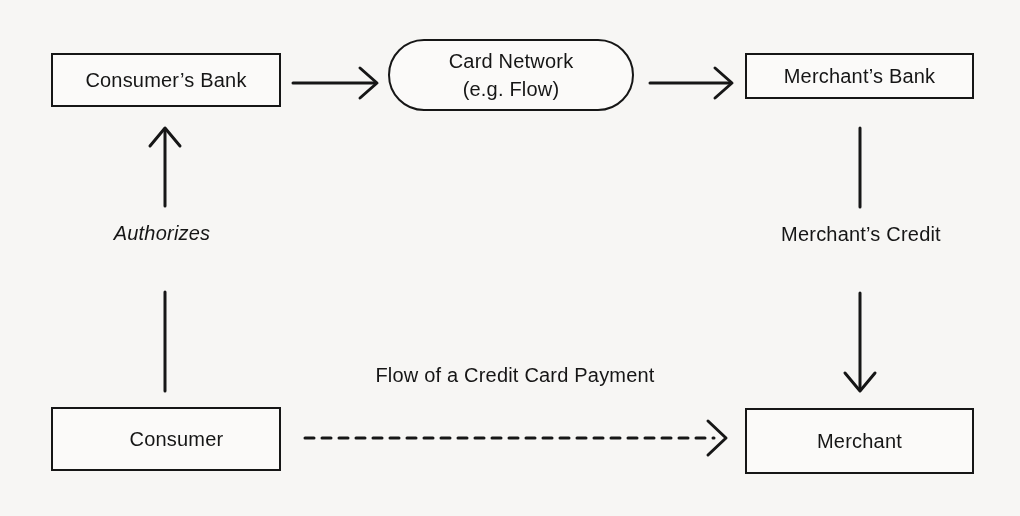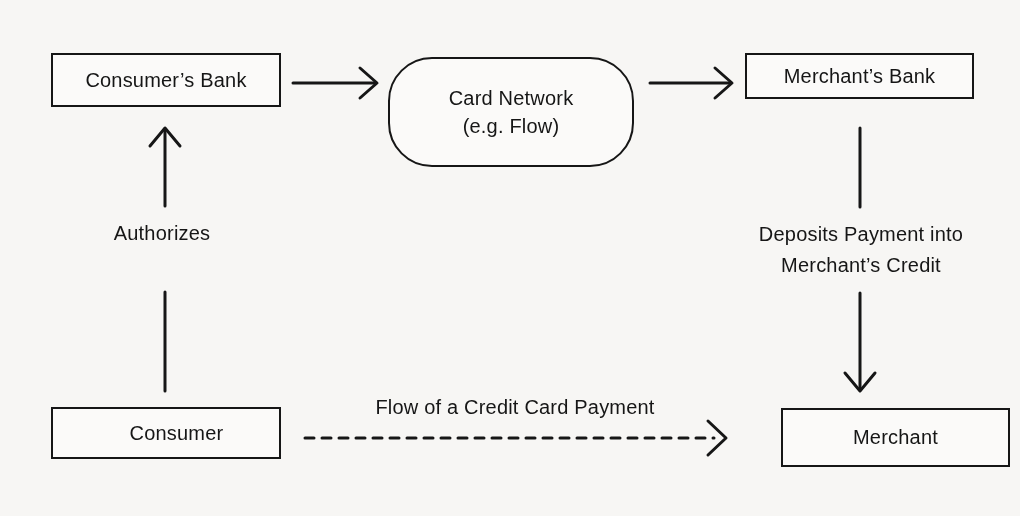--- a/index.html
+++ b/index.html
@@ -28,36 +28,36 @@
     justify-content: center;
     border: 2px solid #161616;
     background: #fbfaf9;
     color: #161616;
     font-size: 20px;
     letter-spacing: 0.2px;
     text-align: center;
     box-sizing: border-box;
   }
   #node-consumers-bank { left: 51px;  top: 53px;  width: 230px; height: 54px; }
-  #node-card-network   { left: 388px; top: 57px;  width: 246px; height: 110px; border-radius: 44px; line-height: 28px; }
+  #node-card-network   { left: 388px; top: 39px;  width: 246px; height: 72px; border-radius: 44px; line-height: 28px; }
   #node-merchants-bank { left: 745px; top: 53px;  width: 229px; height: 46px; }
-  #node-consumer       { left: 51px;  top: 407px; width: 230px; height: 52px; padding-left: 21px; }
-  #node-merchant       { left: 781px; top: 408px; width: 229px; height: 59px; }
+  #node-consumer       { left: 51px;  top: 407px; width: 230px; height: 64px; padding-left: 21px; }
+  #node-merchant       { left: 745px; top: 408px; width: 229px; height: 66px; }
   .edge-label {
     position: absolute;
     color: #161616;
     font-size: 20px;
     letter-spacing: 0.2px;
     line-height: 31px;
     text-align: center;
     background: #f7f6f4;
   }
-  #label-authorizes { left: 52px;  top: 218px; width: 220px; }
+  #label-authorizes { left: 52px;  top: 218px; width: 220px; font-style: italic; }
   #label-deposits   { left: 716px; top: 219px; width: 290px; }
-  #label-flow       { left: 335px; top: 392px; width: 360px; line-height: 30px; }
+  #label-flow       { left: 335px; top: 360px; width: 360px; line-height: 30px; }
 </style>
 </head>
 <body>
 
 <div id="canvas">
 
   <svg id="edge-layer" viewBox="0 0 1020 516" xmlns="http://www.w3.org/2000/svg" fill="none" stroke="#161616" stroke-width="3" stroke-linecap="round" stroke-linejoin="round">
 
     <g>
       <line x1="293" y1="83" x2="374" y2="83"></line>
@@ -106,21 +106,20 @@
 
   <div class="node" id="node-merchant">
     <span>Merchant</span>
   </div>
 
   <div class="edge-label" id="label-authorizes">
     <div>Authorizes</div>
   </div>
 
   <div class="edge-label" id="label-deposits">
-    <div>Deposits Payment into</div>
     <div>Merchant’s Credit</div>
   </div>
 
   <div class="edge-label" id="label-flow">
     <span>Flow of a Credit Card Payment</span>
   </div>
 
 </div>
 
 </body></html>

